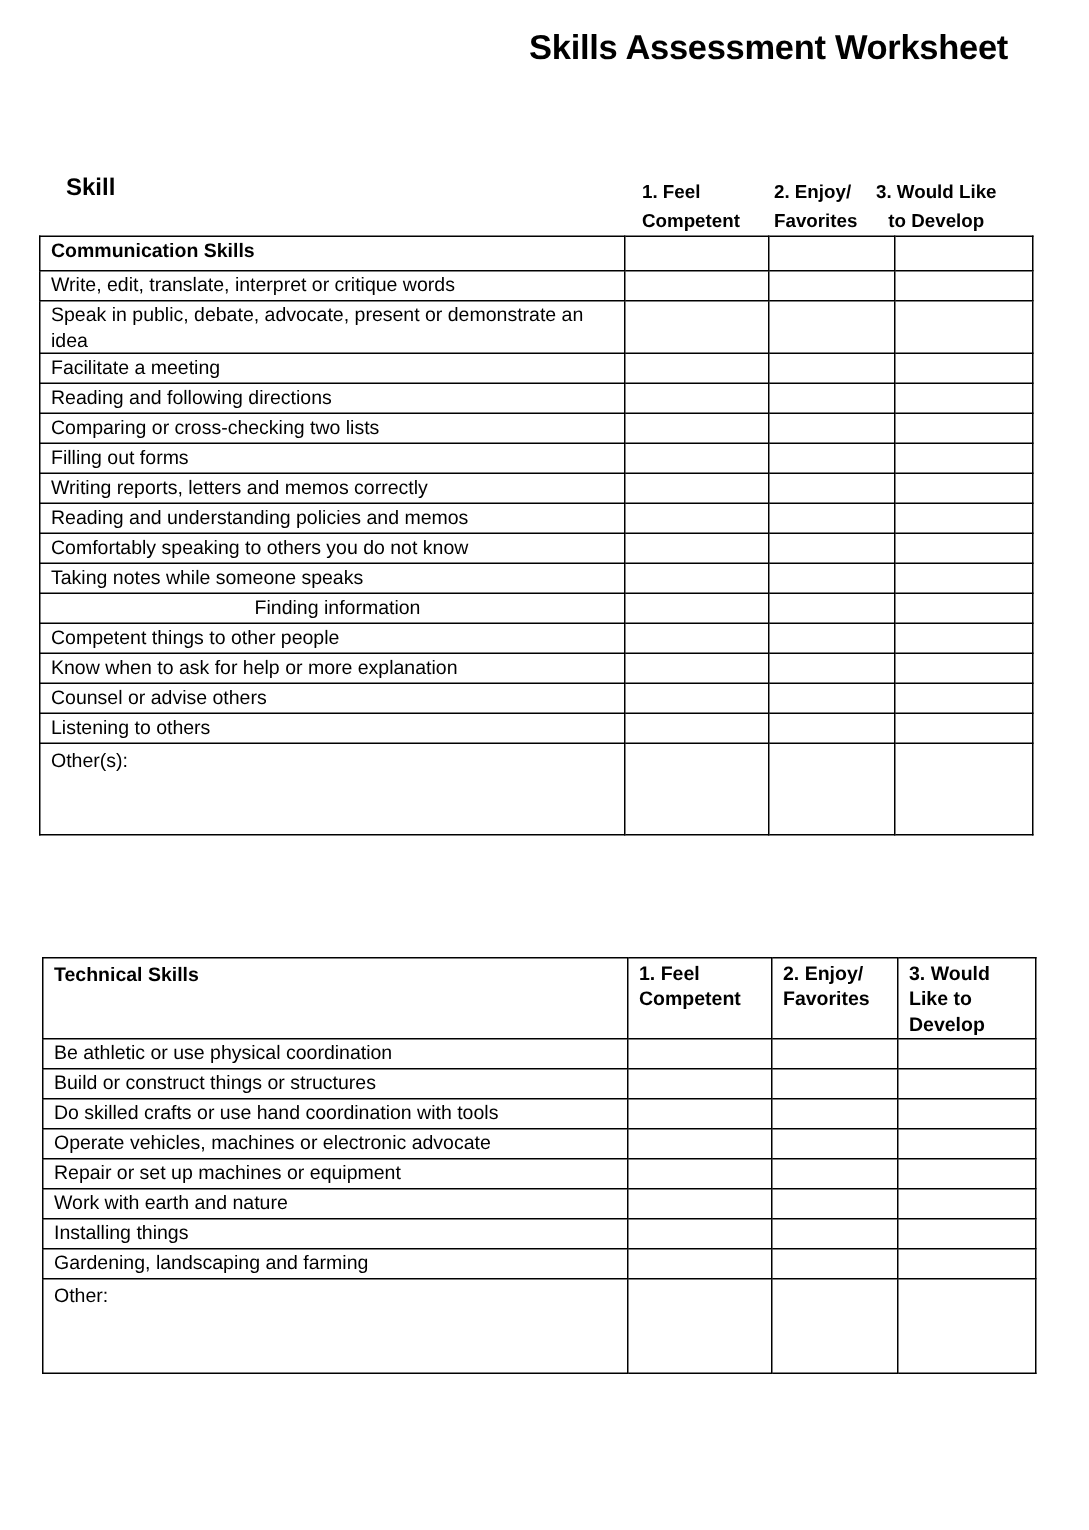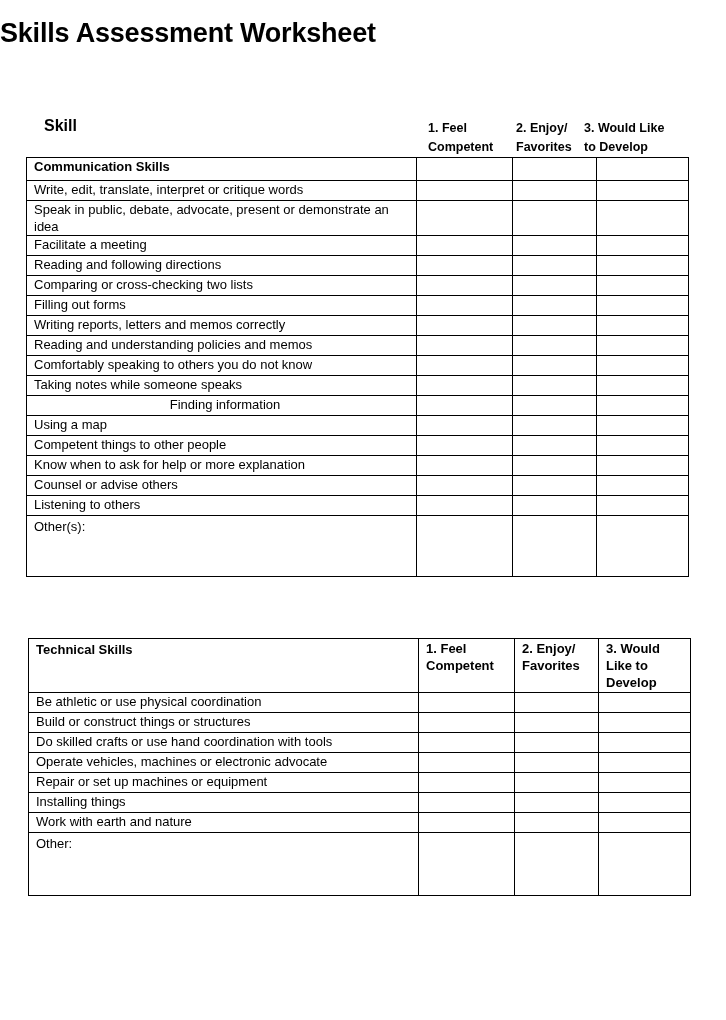--- a/index.html
+++ b/index.html
@@ -1,19 +1,19 @@
 <!DOCTYPE html>
 <html><head>
 <meta charset="utf-8">
 <style>
   html, body { margin:0; padding:0; background:#ffffff; }
   body { width:726px; height:1020px; position:relative; overflow:hidden;
          font-family:"Liberation Sans", sans-serif; color:#000; }
-  .title { position:absolute; left:0; width:672px; top:18px; text-align:left;
-           font-weight:bold; font-size:27px; letter-spacing:-0.2px; }
+  .title { position:absolute; left:0; width:672px; top:18px; text-align:right;
+           font-weight:bold; font-size:23px; letter-spacing:-0.2px; }
   .skill-label { position:absolute; left:44px; top:117px; font-weight:bold; font-size:16px; }
   .col-hdr { position:absolute; font-weight:bold; font-size:12.5px; line-height:19px; }
   table.grid { position:absolute; border-collapse:collapse; table-layout:fixed; }
   table.grid td { border:1.3px solid #000; padding:0 0 0 7px; font-size:13px; line-height:17px;
                   vertical-align:top; }
   table.grid td.box { padding:0; }
   .sec-title { font-weight:bold; font-size:16px; line-height:21px; }
   #t1 { left:26px; top:157px; width:662px; }
   #t2 { left:28px; top:638px; width:662px; }
   .hdr2 { font-weight:bold; font-size:12.5px; line-height:18px; padding-top:1px !important; }
@@ -26,21 +26,21 @@
 <div class="skill-label">Skill</div>
 
 <div class="col-hdr" style="left:428px; top:119px;">
   <div>1.  Feel</div>
   <div>Competent</div>
 </div>
 <div class="col-hdr" style="left:516px; top:119px;">
   <div>2. Enjoy/</div>
   <div>Favorites</div>
 </div>
-<div class="col-hdr" style="left:584px; top:119px; ">
+<div class="col-hdr" style="left:584px; top:119px; text-align:center;">
   <div>3. Would Like</div>
   <div>to Develop</div>
 </div>
 
 <table class="grid" id="t1">
   <colgroup>
       <col style="width:390px">
       <col style="width:96px">
       <col style="width:84px">
       <col style="width:92px">
@@ -107,26 +107,20 @@
         <td class="box"></td>
       </tr>
       <tr style="height: 20px;">
         <td>Taking notes while someone speaks</td>
         <td class="box"></td>
         <td class="box"></td>
         <td class="box"></td>
       </tr>
       <tr style="height: 20px; text-align: center;">
         <td>Finding information</td>
-        <td class="box"></td>
-        <td class="box"></td>
-        <td class="box"></td>
-      </tr>
-      <tr style="height: 20px;">
-        <td>Using a map</td>
         <td class="box"></td>
         <td class="box"></td>
         <td class="box"></td>
       </tr>
       <tr style="height: 20px;">
         <td>Competent things to other people</td>
         <td class="box"></td>
         <td class="box"></td>
         <td class="box"></td>
       </tr>
@@ -205,27 +199,33 @@
         <td class="box"></td>
         <td class="box"></td>
       </tr>
       <tr style="height: 20px;">
         <td>Repair or set up machines or equipment</td>
         <td class="box"></td>
         <td class="box"></td>
         <td class="box"></td>
       </tr>
       <tr style="height: 20px;">
+        <td>Work with earth and nature</td>
+        <td class="box"></td>
+        <td class="box"></td>
+        <td class="box"></td>
+      </tr>
+      <tr style="height: 20px;">
         <td>Installing things</td>
         <td class="box"></td>
         <td class="box"></td>
         <td class="box"></td>
       </tr>
       <tr style="height: 20px;">
-        <td>Work with earth and nature</td>
+        <td>Gardening, landscaping and farming</td>
         <td class="box"></td>
         <td class="box"></td>
         <td class="box"></td>
       </tr>
       <tr style="height: 63px;">
         <td style="padding-top: 2px;">Other:</td>
         <td class="box"></td>
         <td class="box"></td>
         <td class="box"></td>
       </tr>

